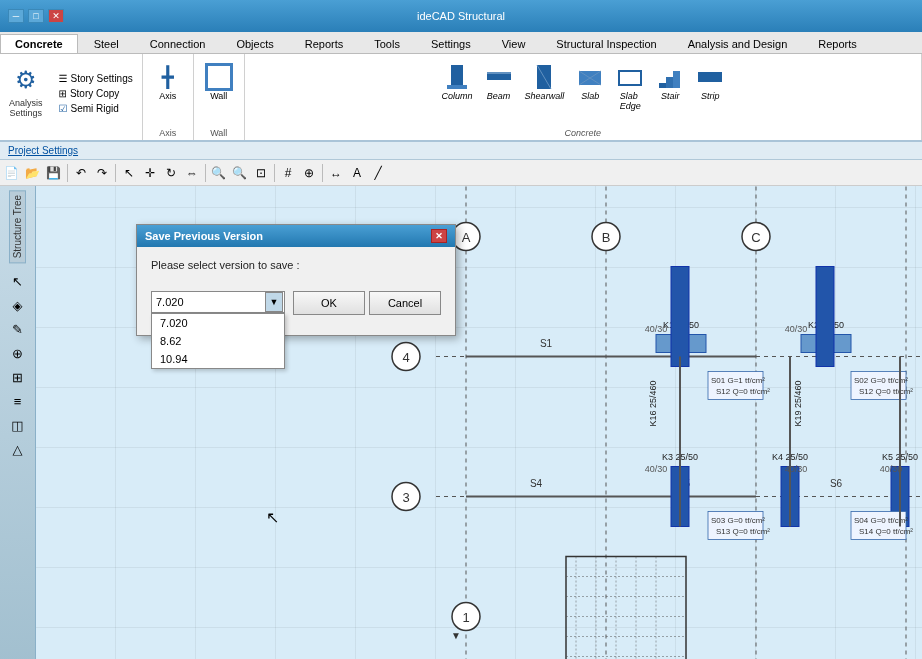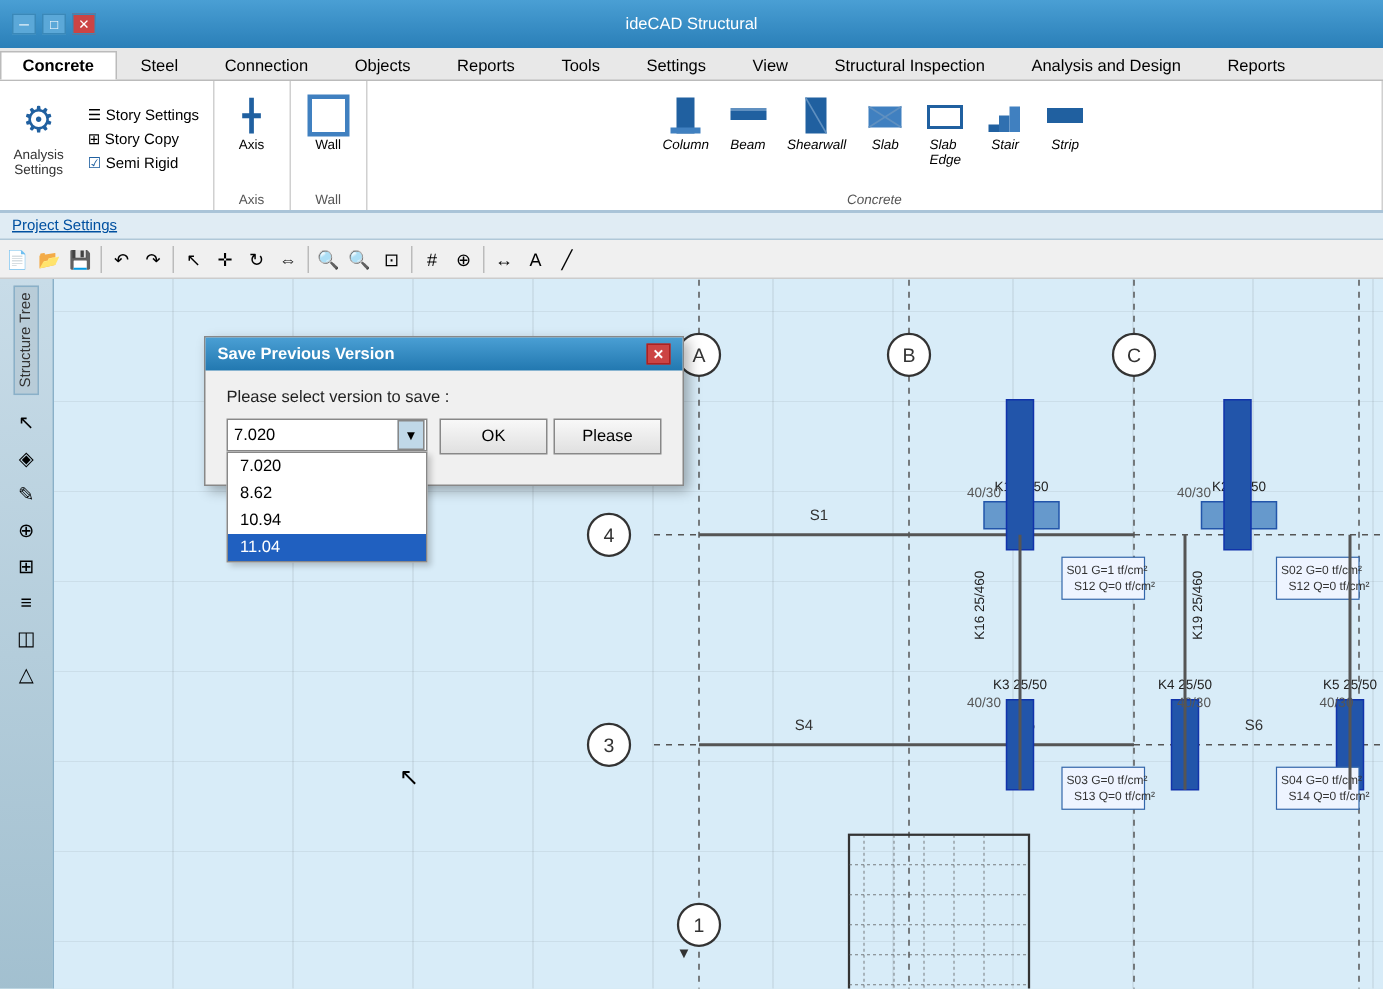--- a/index.html
+++ b/index.html
@@ -243,21 +243,21 @@
       color: white;
       font-size: 9px;
       display: flex; align-items: center; justify-content: center;
       cursor: pointer;
     }
     .dialog-body {
       padding: 12px 14px;
     }
     .dialog-label {
       font-size: 11px;
-      margin-bottom: 8px;
+      margin-bottom: 20px;
       color: #222;
     }
     .dialog-select-row {
       display: flex;
       align-items: center;
       gap: 4px;
       margin-bottom: 10px;
       position: relative;
     }
     .dialog-dropdown-arrow {
@@ -626,27 +626,26 @@
               <div class="dialog-select-row" style="position:relative;align-items:flex-end;">
                 <div style="flex:1;height:22px;border:1px solid #888;background:white;font-size:11px;padding:2px 4px;display:flex;align-items:center;">
                   <span>7.020</span>
                 </div>
                 <div class="dialog-dropdown-arrow">▼</div>
 
                 <div class="dropdown-list">
                   <div class="dropdown-item">7.020</div>
                   <div class="dropdown-item">8.62</div>
                   <div class="dropdown-item">10.94</div>
-                  <div class="dropdown-item selected">11.04</div>
                 </div>
               </div>
             </div>
             <div class="dialog-buttons">
               <button class="dialog-btn">OK</button>
-              <button class="dialog-btn">Please</button>
+              <button class="dialog-btn">Cancel</button>
             </div>
           </div>
         </div>
       </div>
 
       <div style="position:absolute;top:322px;left:230px;pointer-events:none;font-size:16px;z-index:400;">↖</div>
     </div>
   </div>
 </div>
 

